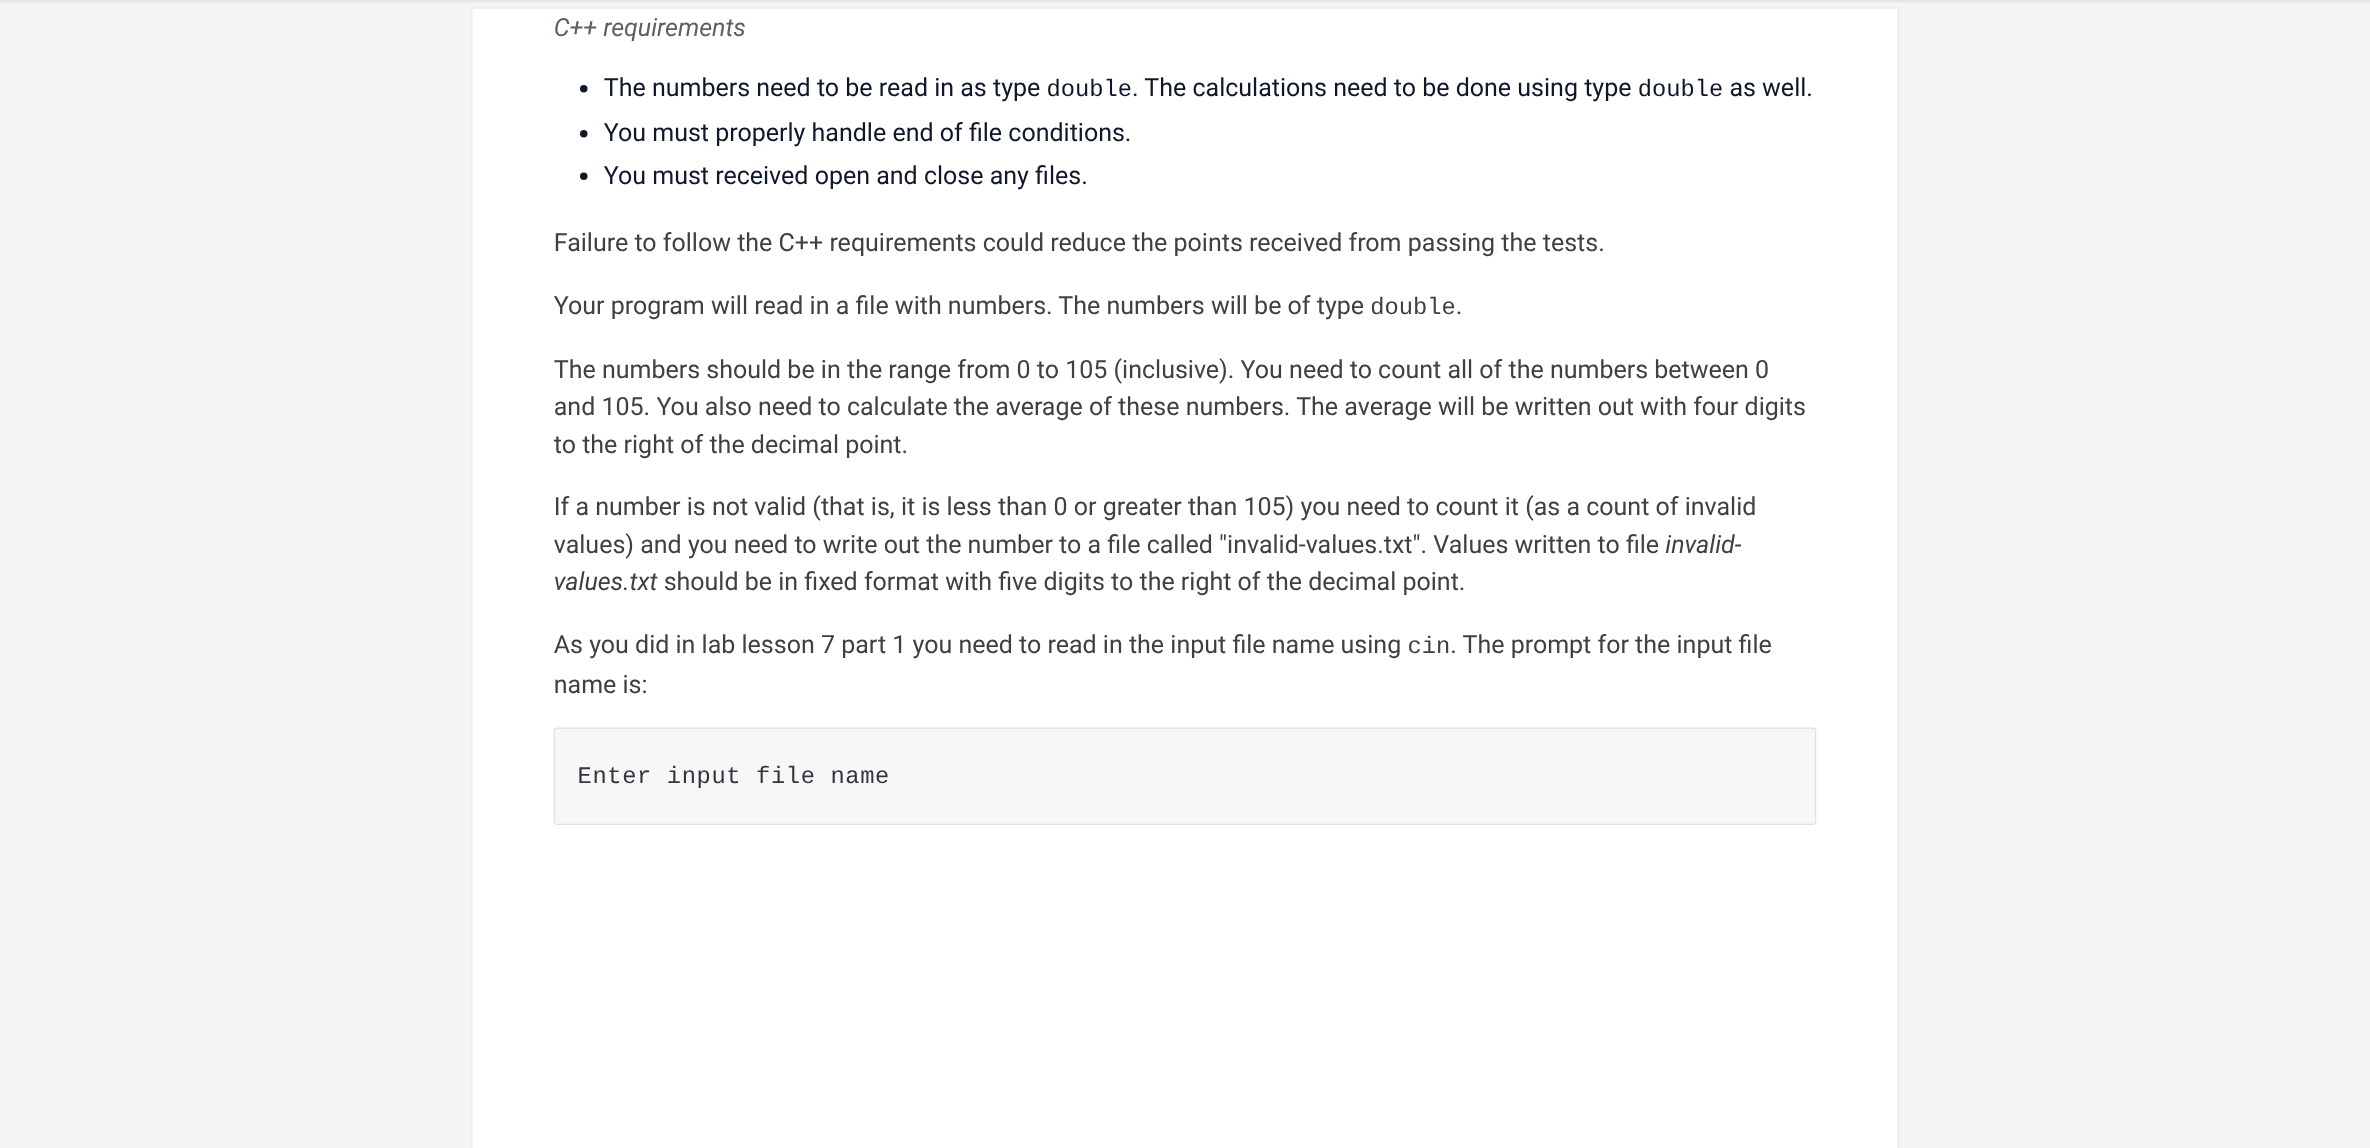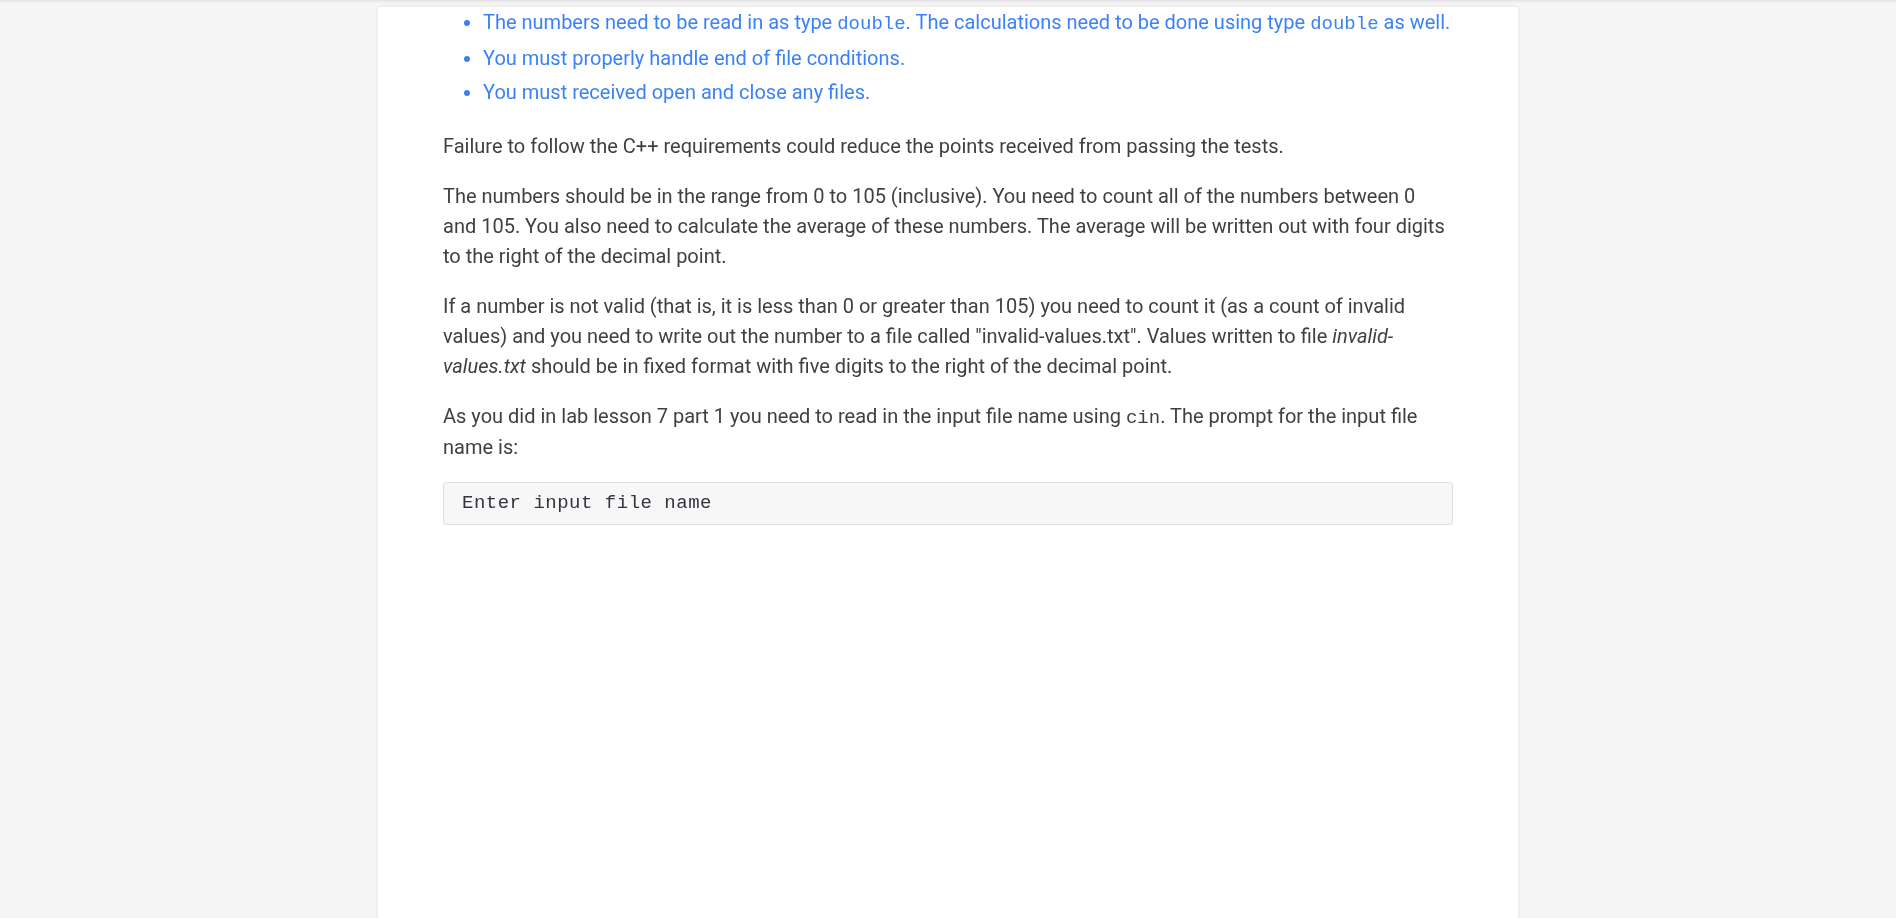--- a/index.html
+++ b/index.html
@@ -29,73 +29,77 @@
       margin-bottom: 18px;
       font-size: 20px;
     }
     ul {
       list-style-type: disc;
       padding-left: 40px;
       margin-bottom: 24px;
     }
     ul li {
       margin-bottom: 4px;
-      color: #3b82f6;
+      color: #0f172a;
     }
     p {
       margin-bottom: 20px;
       color: #404040;
     }
     code {
       font-family: "Courier New", Courier, monospace;
       font-size: 0.95em;
     }
     .italic-inline {
       font-style: italic;
     }
     .bold-text {
       font-weight: 600;
     }
     pre.code-block {
       background-color: #f7f7f7;
       border: 1px solid #e0e0e0;
-      padding: 6px 18px;
+      padding: 24px 18px;
       font-family: "Courier New", Courier, monospace;
       font-size: 19px;
       color: #31363e;
       border-radius: 3px;
       margin-bottom: 28px;
       letter-spacing: 0.5px;
     }
     .top-shadow {
       height: 3px;
       background: linear-gradient(to bottom, rgba(0,0,0,0.08), transparent);
       margin-bottom: 4px;
     }
   </style>
 </head>
 <body>
 
 <div class="top-shadow"></div>
 
 <div class="page-container">
 
+  <p class="section-heading">C++ requirements</p>
 
   <ul>
     <li>
       <span>The numbers need to be read in as type </span><code>double</code><span>. The calculations need to be done using type </span><code>double</code><span> as well.</span>
     </li>
     <li>You must properly handle end of file conditions.</li>
     <li>You must received open and close any files.</li>
   </ul>
 
   <p>Failure to follow the C++ requirements could reduce the points received from passing the tests.</p>
 
 
 
+  <p>
+    <span>Your program will read in a file with numbers. The numbers will be of type </span><code>double</code><span>.</span>
+  </p>
 
   <p>The numbers should be in the range from 0 to 105 (inclusive). You need to count all of the numbers between 0 and 105. You also need to calculate the average of these numbers. The average will be written out with four digits to the right of the decimal point.</p>
 
   <p>
     <span>If a number is not valid (that is, it is less than 0 or greater than 105) you need to count it (as a count of invalid values) and you need to write out the number to a file called "invalid-values.txt". Values written to file </span><span class="italic-inline">invalid-values.txt</span><span> should be in fixed format with five digits to the right of the decimal point.</span>
   </p>
 
   <p>
     <span>As you did in lab lesson 7 part 1 you need to read in the input file name using </span><code>cin</code><span>. The prompt for the input file name is:</span>
   </p>

